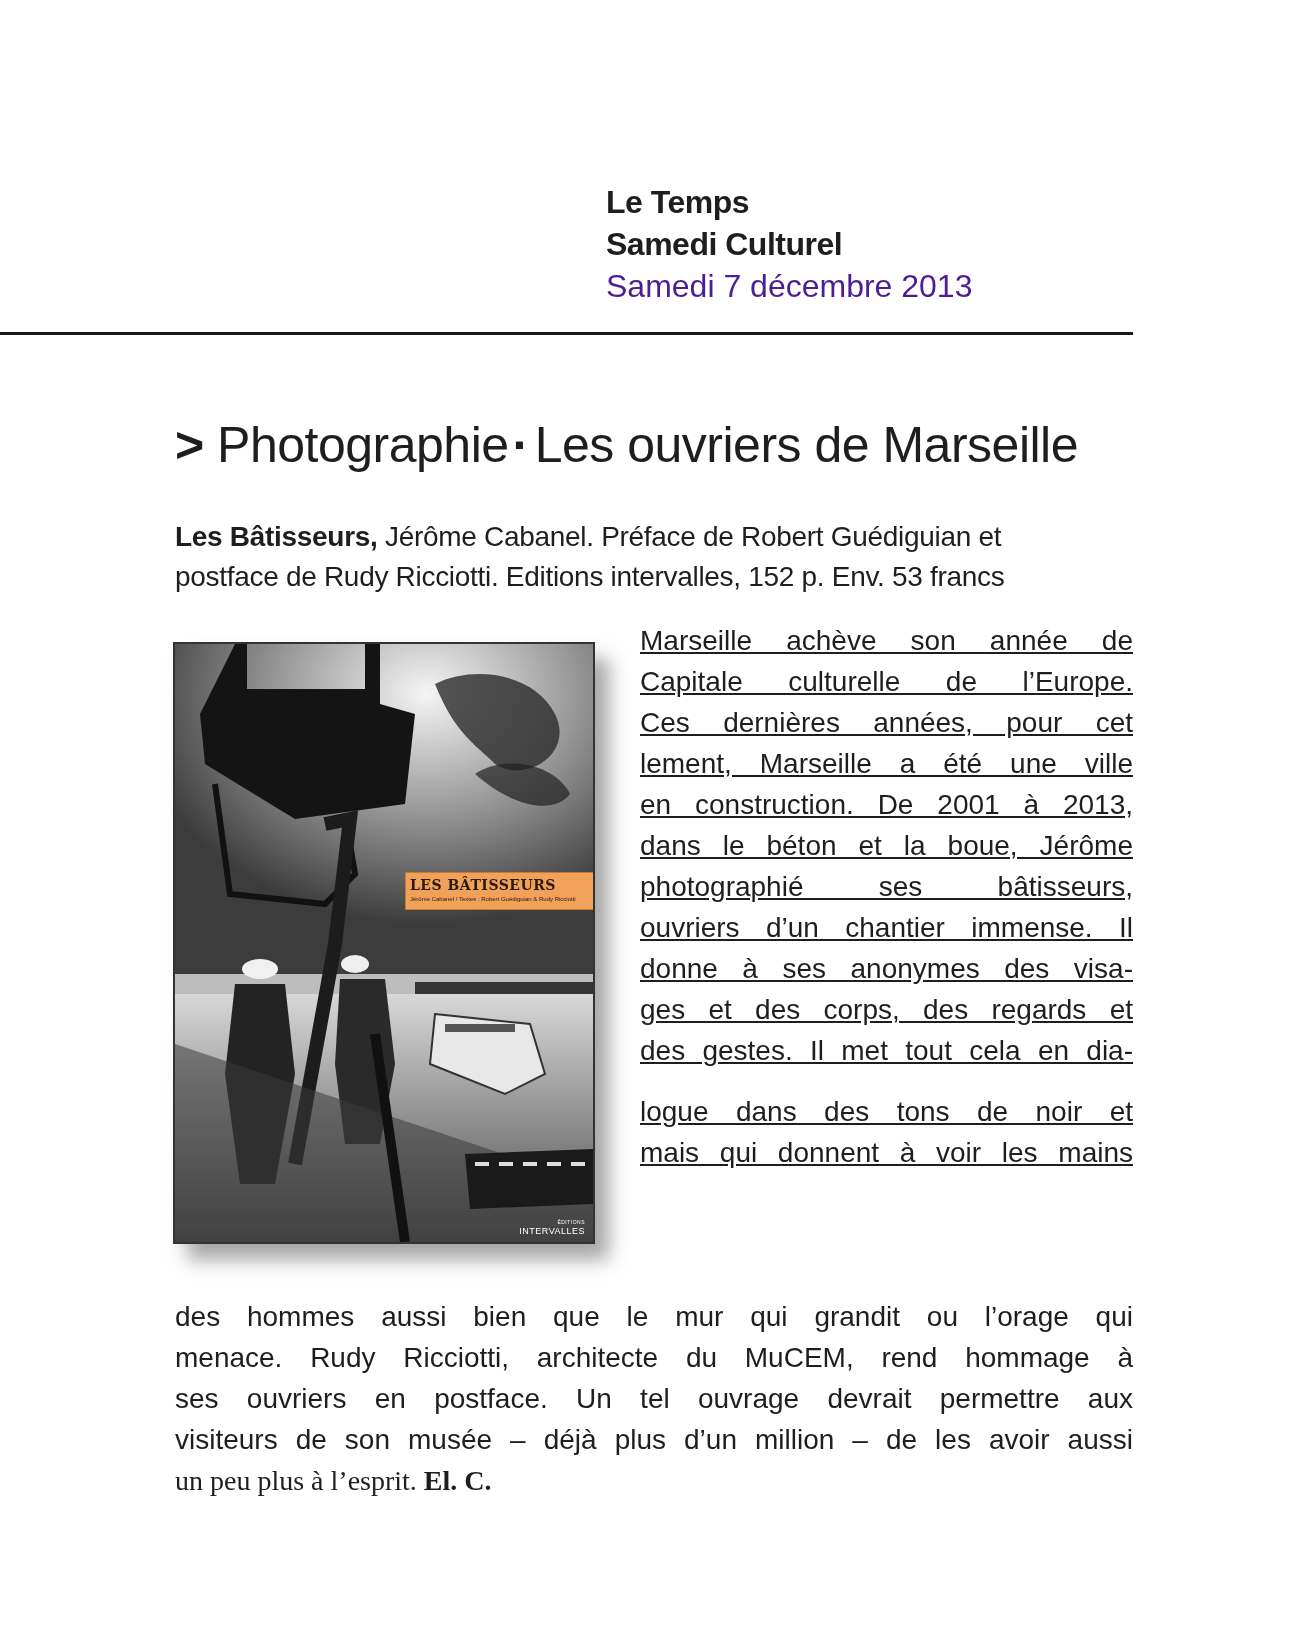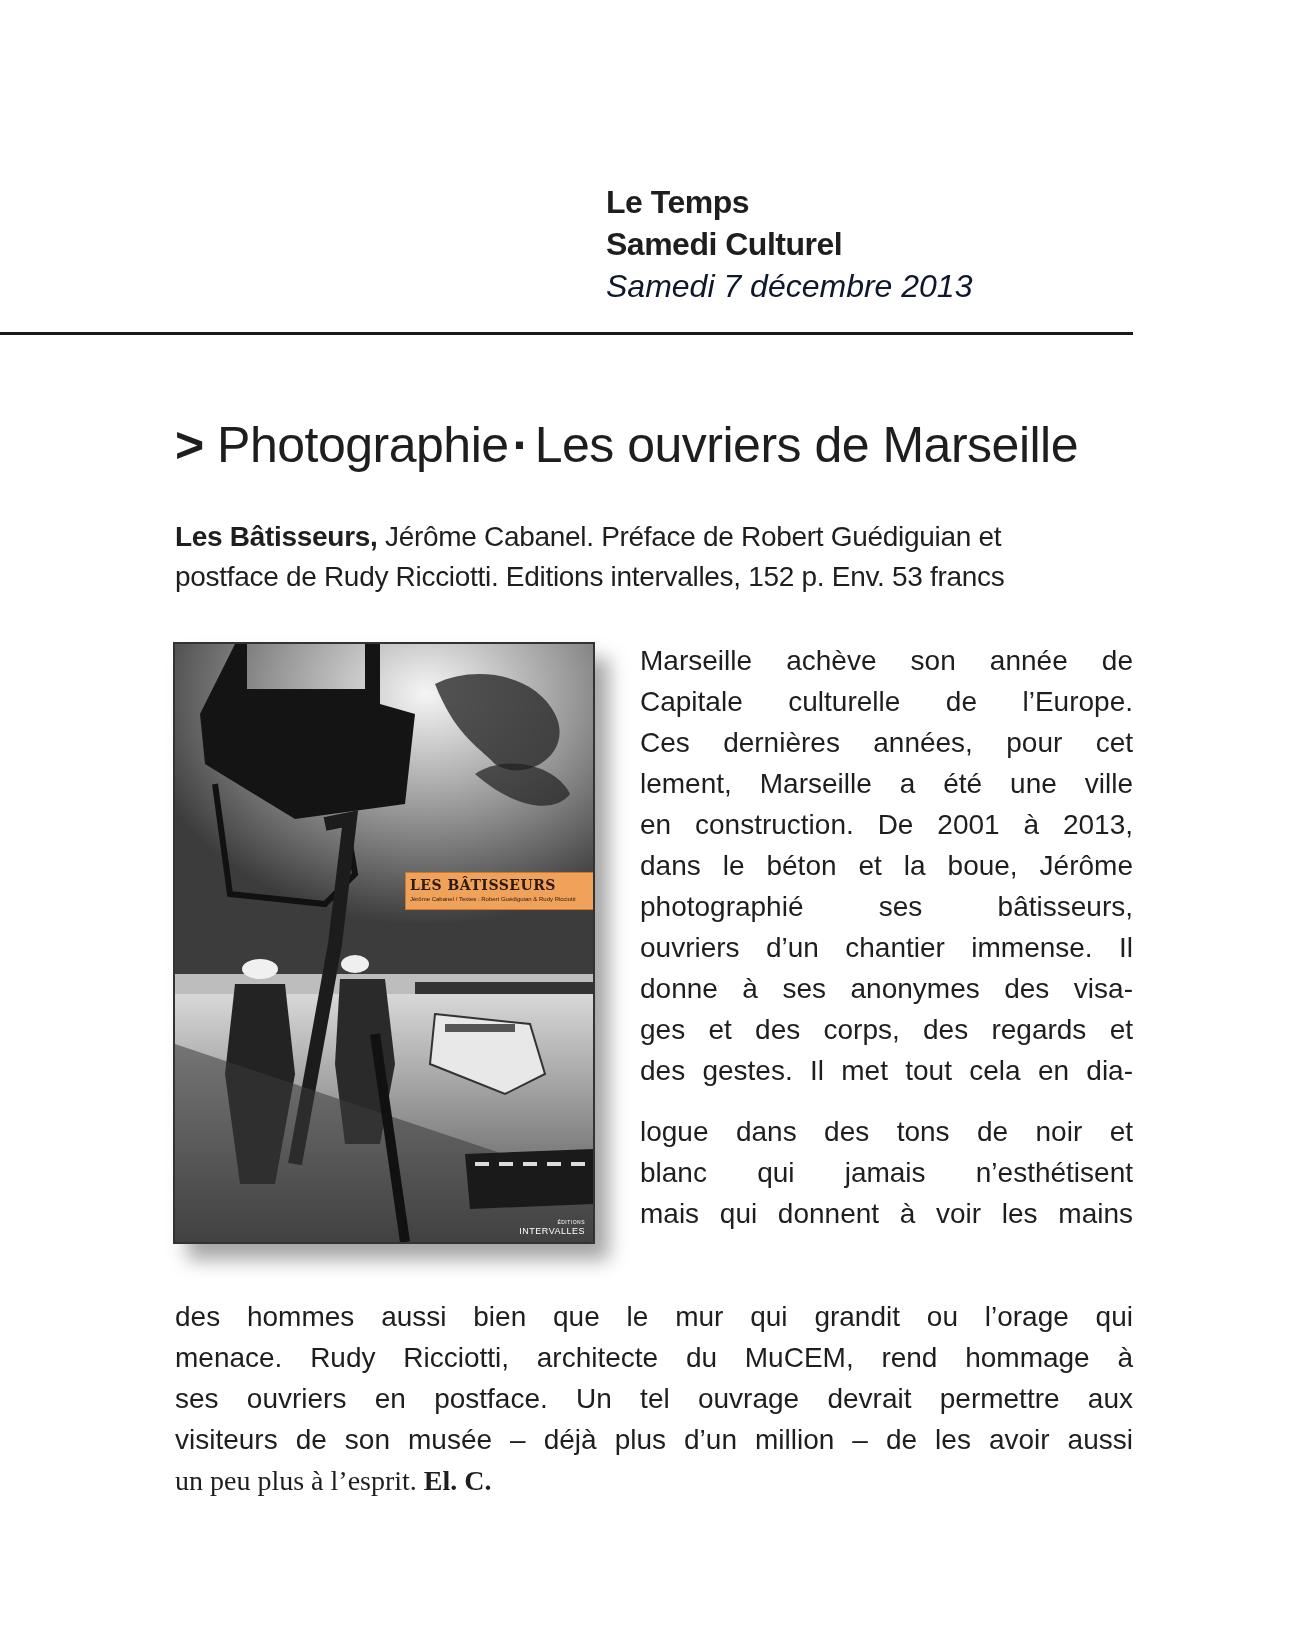--- a/index.html
+++ b/index.html
@@ -24,22 +24,21 @@
       margin-top: 11px;
     }
     .masthead .pub {
       font-weight: bold;
       letter-spacing: -0.5px;
       display: block;
     }
     .masthead .date {
       font-weight: normal;
       display: block;
-      color: #0f172a;
-      font-style: italic;
+      color: #4c1d95;
     }
     .rule {
       position: absolute;
       left: 0;
       top: 332px;
       width: 1133px;
       height: 3px;
       background: #1a1a1a;
     }
     .headline {
@@ -110,25 +109,26 @@
       font-size: 9px;
       color: #ffffff;
       letter-spacing: 0.5px;
       text-align: right;
       line-height: 9px;
     }
     .cover-publisher .small { font-size: 5px; display: block; }
     .body-col {
       position: absolute;
       left: 640px;
-      top: 640px;
+      top: 620px;
       width: 493px;
       font-size: 28px;
       line-height: 41px;
       text-align: justify;
+      text-decoration: underline;
     }
     .body-col .ln, .body-full .ln {
       display: block;
       text-align: justify;
       text-align-last: justify;
       white-space: nowrap;
       overflow: visible;
     }
     .body-full {
       position: absolute;
@@ -213,21 +213,20 @@
   <span class="ln" style="white-space: normal;">Ces dernières années, pour cet</span>
   <span class="ln" style="white-space: normal;">lement, Marseille a été une ville</span>
   <span class="ln" style="white-space: normal;">en construction. De 2001 à 2013,</span>
   <span class="ln" style="white-space: normal;">dans le béton et la boue, Jérôme</span>
   <span class="ln" style="white-space: normal;">photographié ses bâtisseurs,</span>
   <span class="ln" style="white-space: normal;">ouvriers d’un chantier immense. Il</span>
   <span class="ln" style="white-space: normal;">donne à ses anonymes des visa-</span>
   <span class="ln" style="white-space: normal;">ges et des corps, des regards et</span>
   <span class="ln" style="white-space: normal;">des gestes. Il met tout cela en dia-</span>
   <span class="ln" style="white-space: normal; margin-top: 20px;">logue dans des tons de noir et</span>
-  <span class="ln" style="white-space: normal;">blanc qui jamais n’esthétisent</span>
   <span class="ln" style="white-space: normal;">mais qui donnent à voir les mains</span>
 </div>
 
 <div class="body-full">
   <span class="ln" style="white-space: normal;">des hommes aussi bien que le mur qui grandit ou l’orage qui</span>
   <span class="ln" style="white-space: normal;">menace. Rudy Ricciotti, architecte du MuCEM, rend hommage à</span>
   <span class="ln" style="white-space: normal;">ses ouvriers en postface. Un tel ouvrage devrait permettre aux</span>
   <span class="ln" style="white-space: normal;">visiteurs de son musée – déjà plus d’un million – de les avoir aussi</span>
   <span class="ln last"><span>un peu plus à l’esprit. </span><span class="signature">El. C.</span></span>
 </div>

